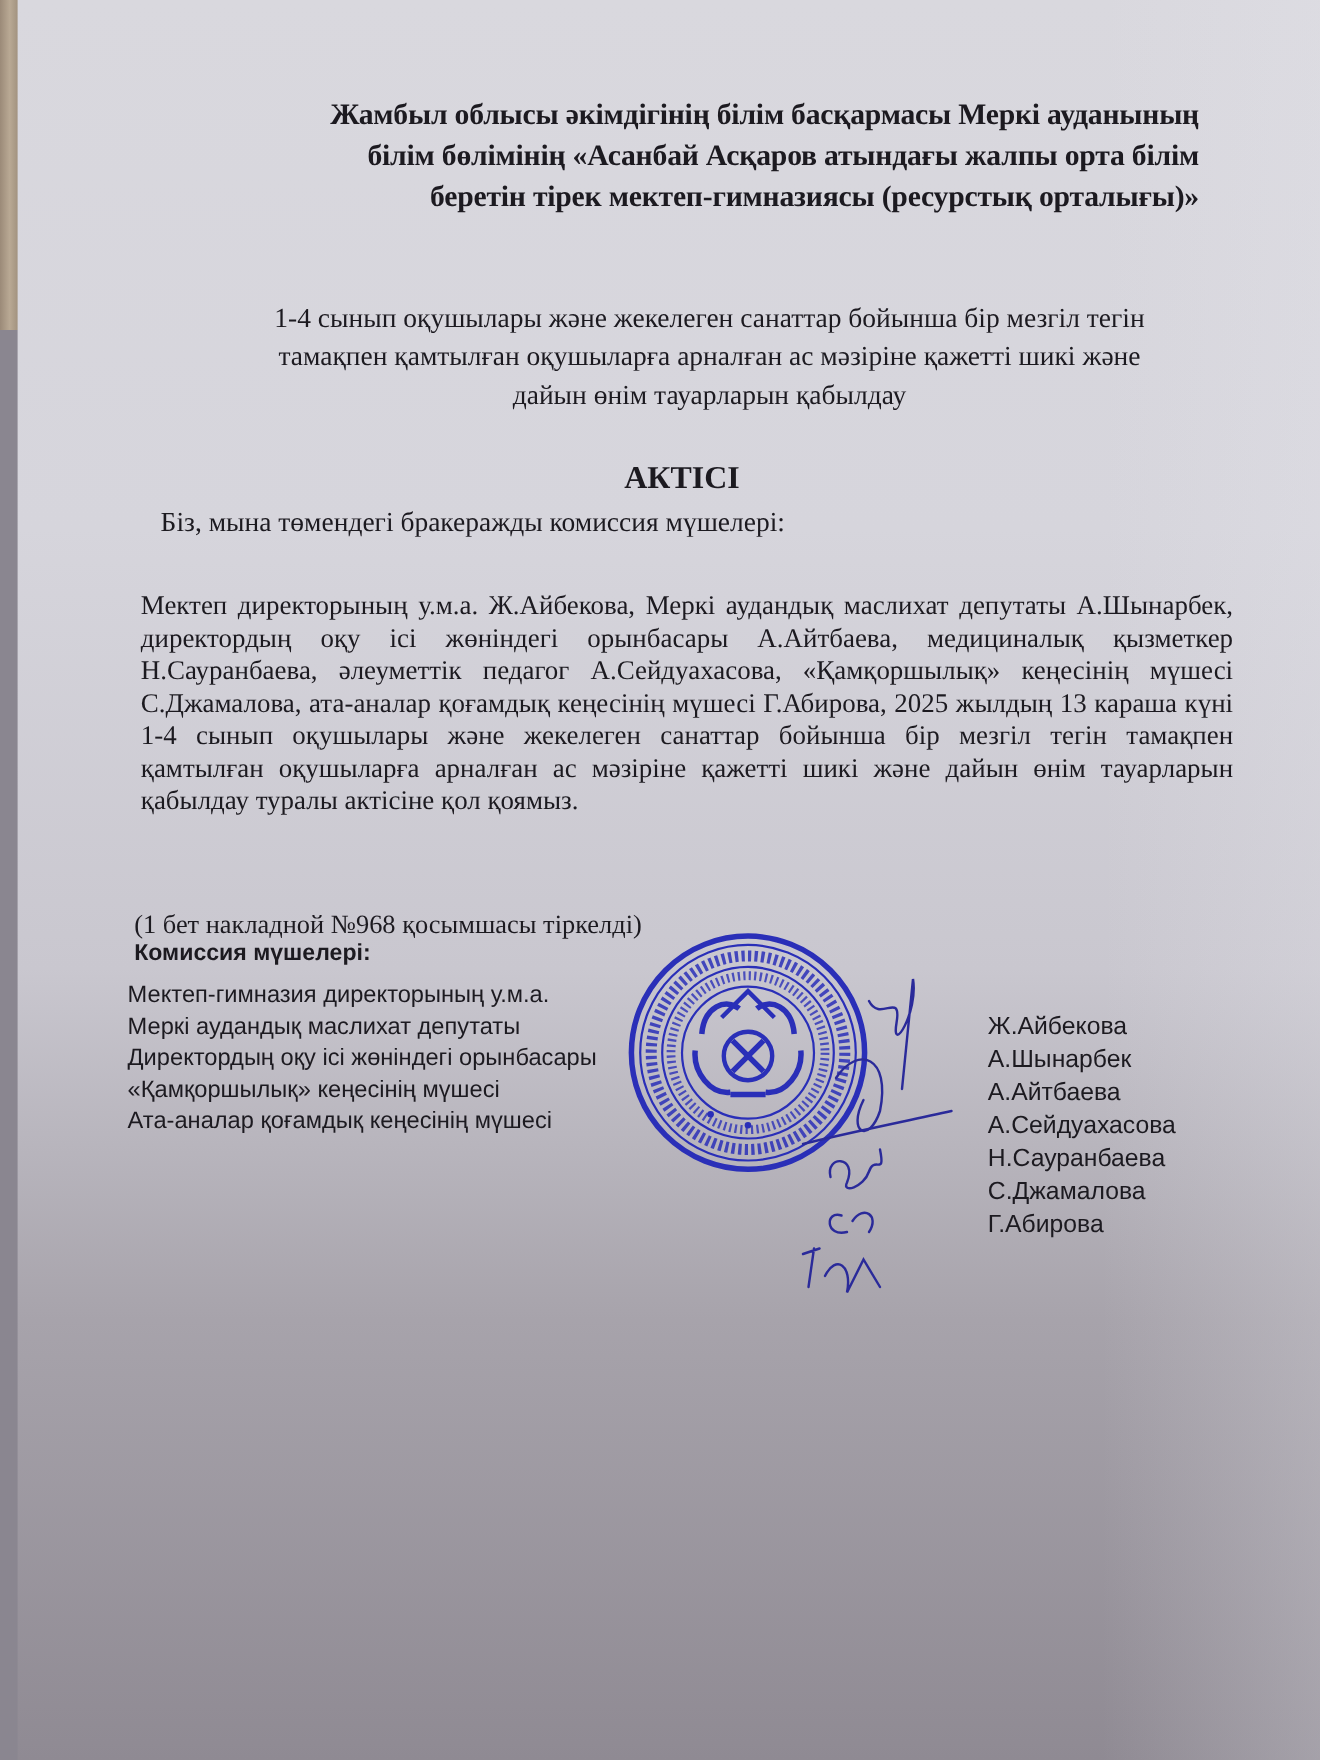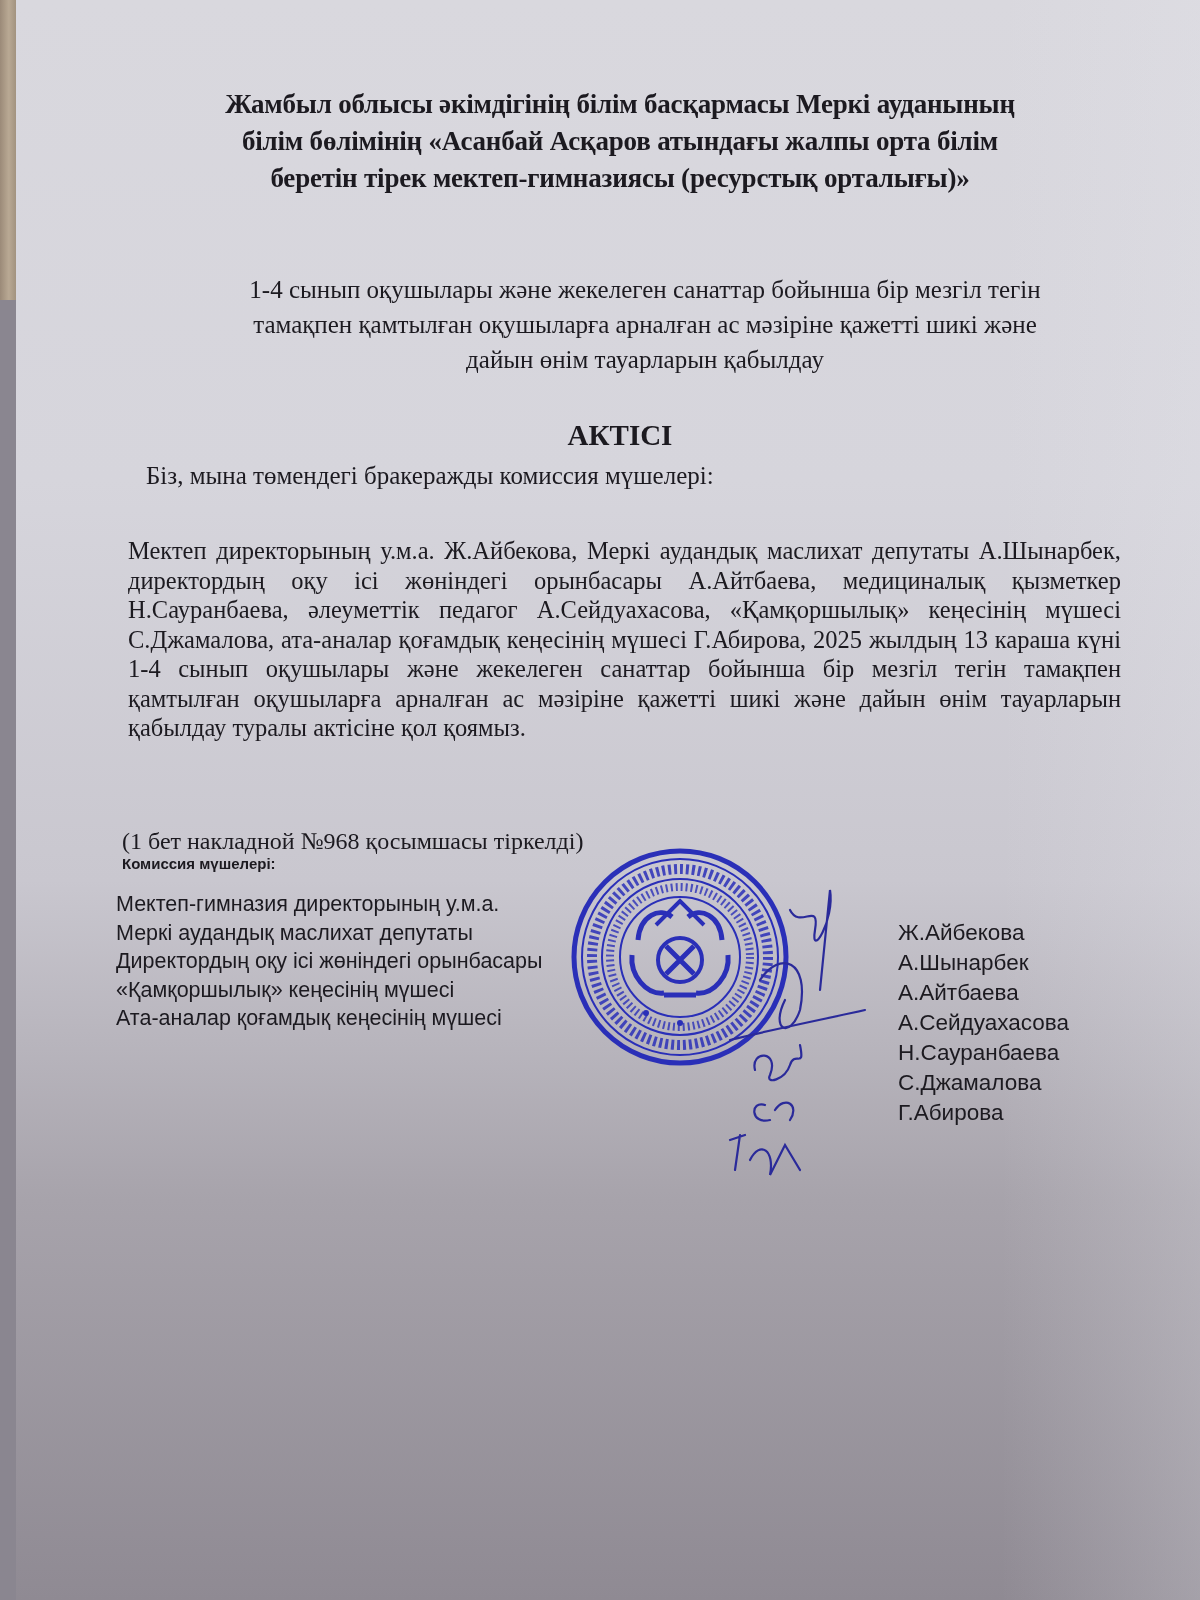--- a/index.html
+++ b/index.html
@@ -16,39 +16,39 @@
     position:absolute; left:16px; top:0; width:1184px; height:1600px;
     background:linear-gradient(180deg,#d9d8de 0%,#d6d5dc 30%,#c9c7cf 55%,#a7a3ab 75%,#8f8a93 100%);
   }
   .shade {
     position:absolute; right:0; top:0; width:200px; height:1600px;
     background:linear-gradient(90deg,rgba(255,255,255,0) 0%,rgba(230,230,236,0.25) 100%);
     pointer-events:none;
   }
   .txt { position:absolute; color:#1c1a20; }
   .hdr {
-    left:150px; width:940px; top:86px; text-align:center;
+    left:150px; width:940px; top:86px; text-align:right;
     font-weight:bold; font-size:27px; line-height:37px; letter-spacing:-0.2px;
   }
   .sub {
     left:150px; width:990px; top:272px; text-align:center;
     font-size:25px; line-height:35px;
   }
   .act {
     left:150px; width:940px; top:400px; text-align:center;
     font-weight:bold; font-size:29px;margin-top:19px;
   }
   .intro { left:146px; top:462px; font-size:25px;font-family:Liberation Serif, serif; }
   .body {
     left:128px; width:993px; top:536px; font-size:24.5px; line-height:29.5px;
     text-align:justify;
   }
   .body p { margin:0; }
   .note { left:122px; top:828px; font-size:24px; }
-  .comm-title { left:122px; top:855px; font-size:15px; font-weight:bold; font-family:"Liberation Sans", sans-serif; }
+  .comm-title { left:122px; top:855px; font-size:21px; font-weight:bold; font-family:"Liberation Sans", sans-serif; }
   .roles { left:116px; top:890px; font-size:21.5px; line-height:28.5px; font-family:"Liberation Sans", sans-serif; }
   .roles div { white-space:nowrap; }
   .names { left:898px; top:918px; font-size:22.5px; line-height:30px; font-family:"Liberation Sans", sans-serif; }
   .stamp {
     position:absolute; left:568px; top:845px; width:224px; height:224px;
   }
   .sigs { position:absolute; left:690px; top:870px; width:200px; height:320px; }
 </style>
 </head>
 <body>

